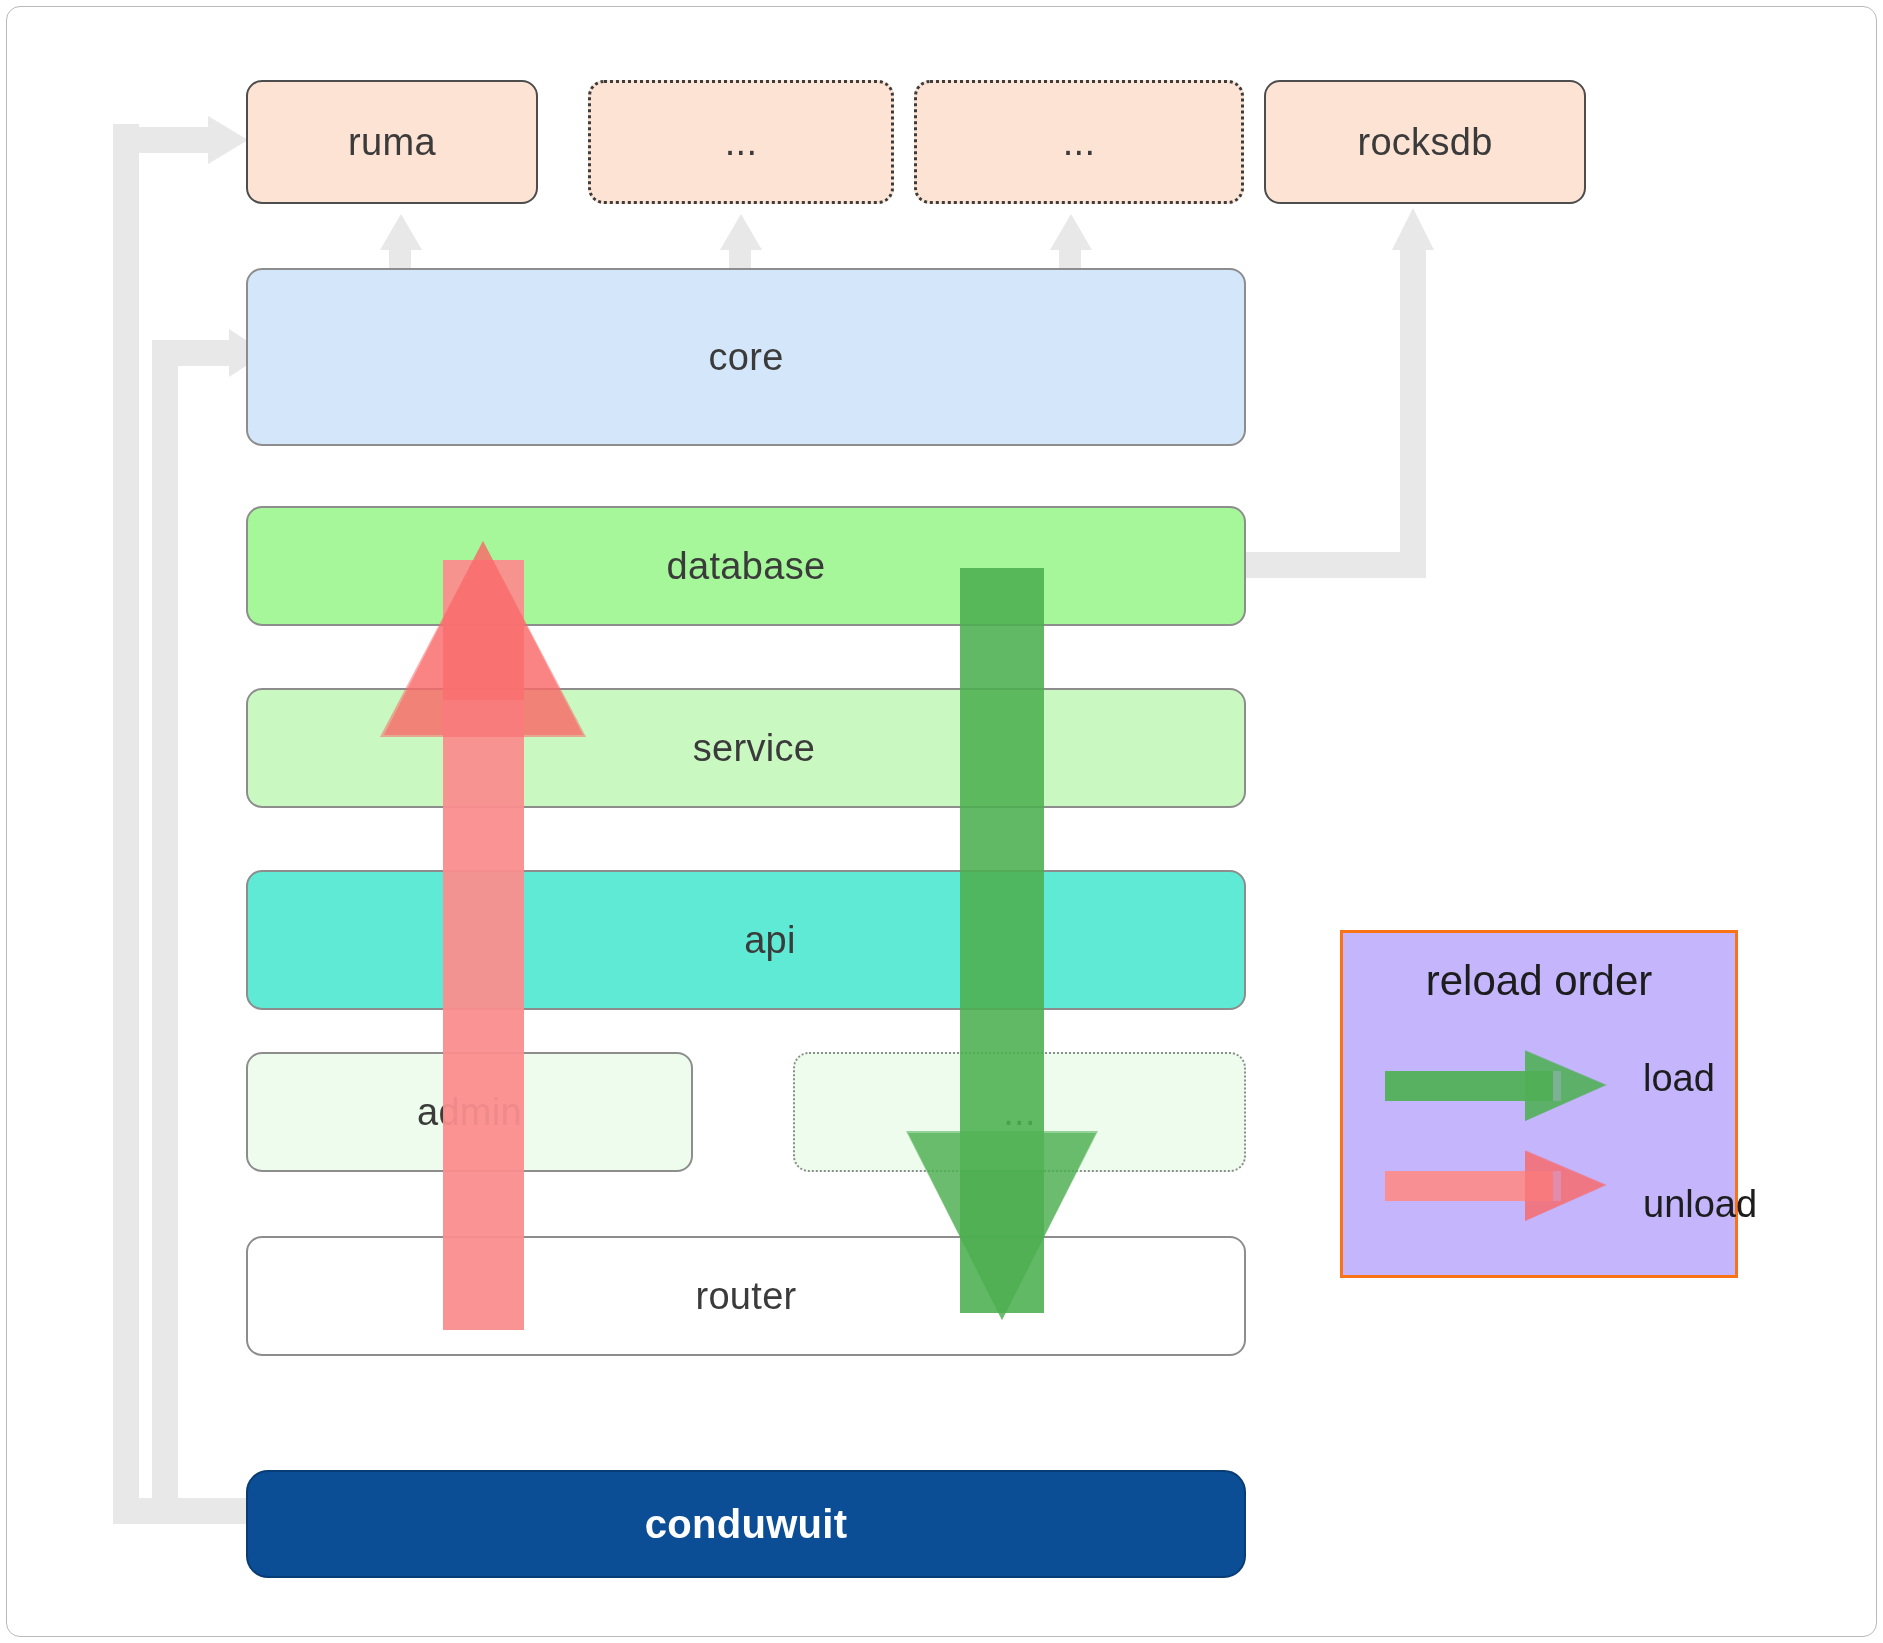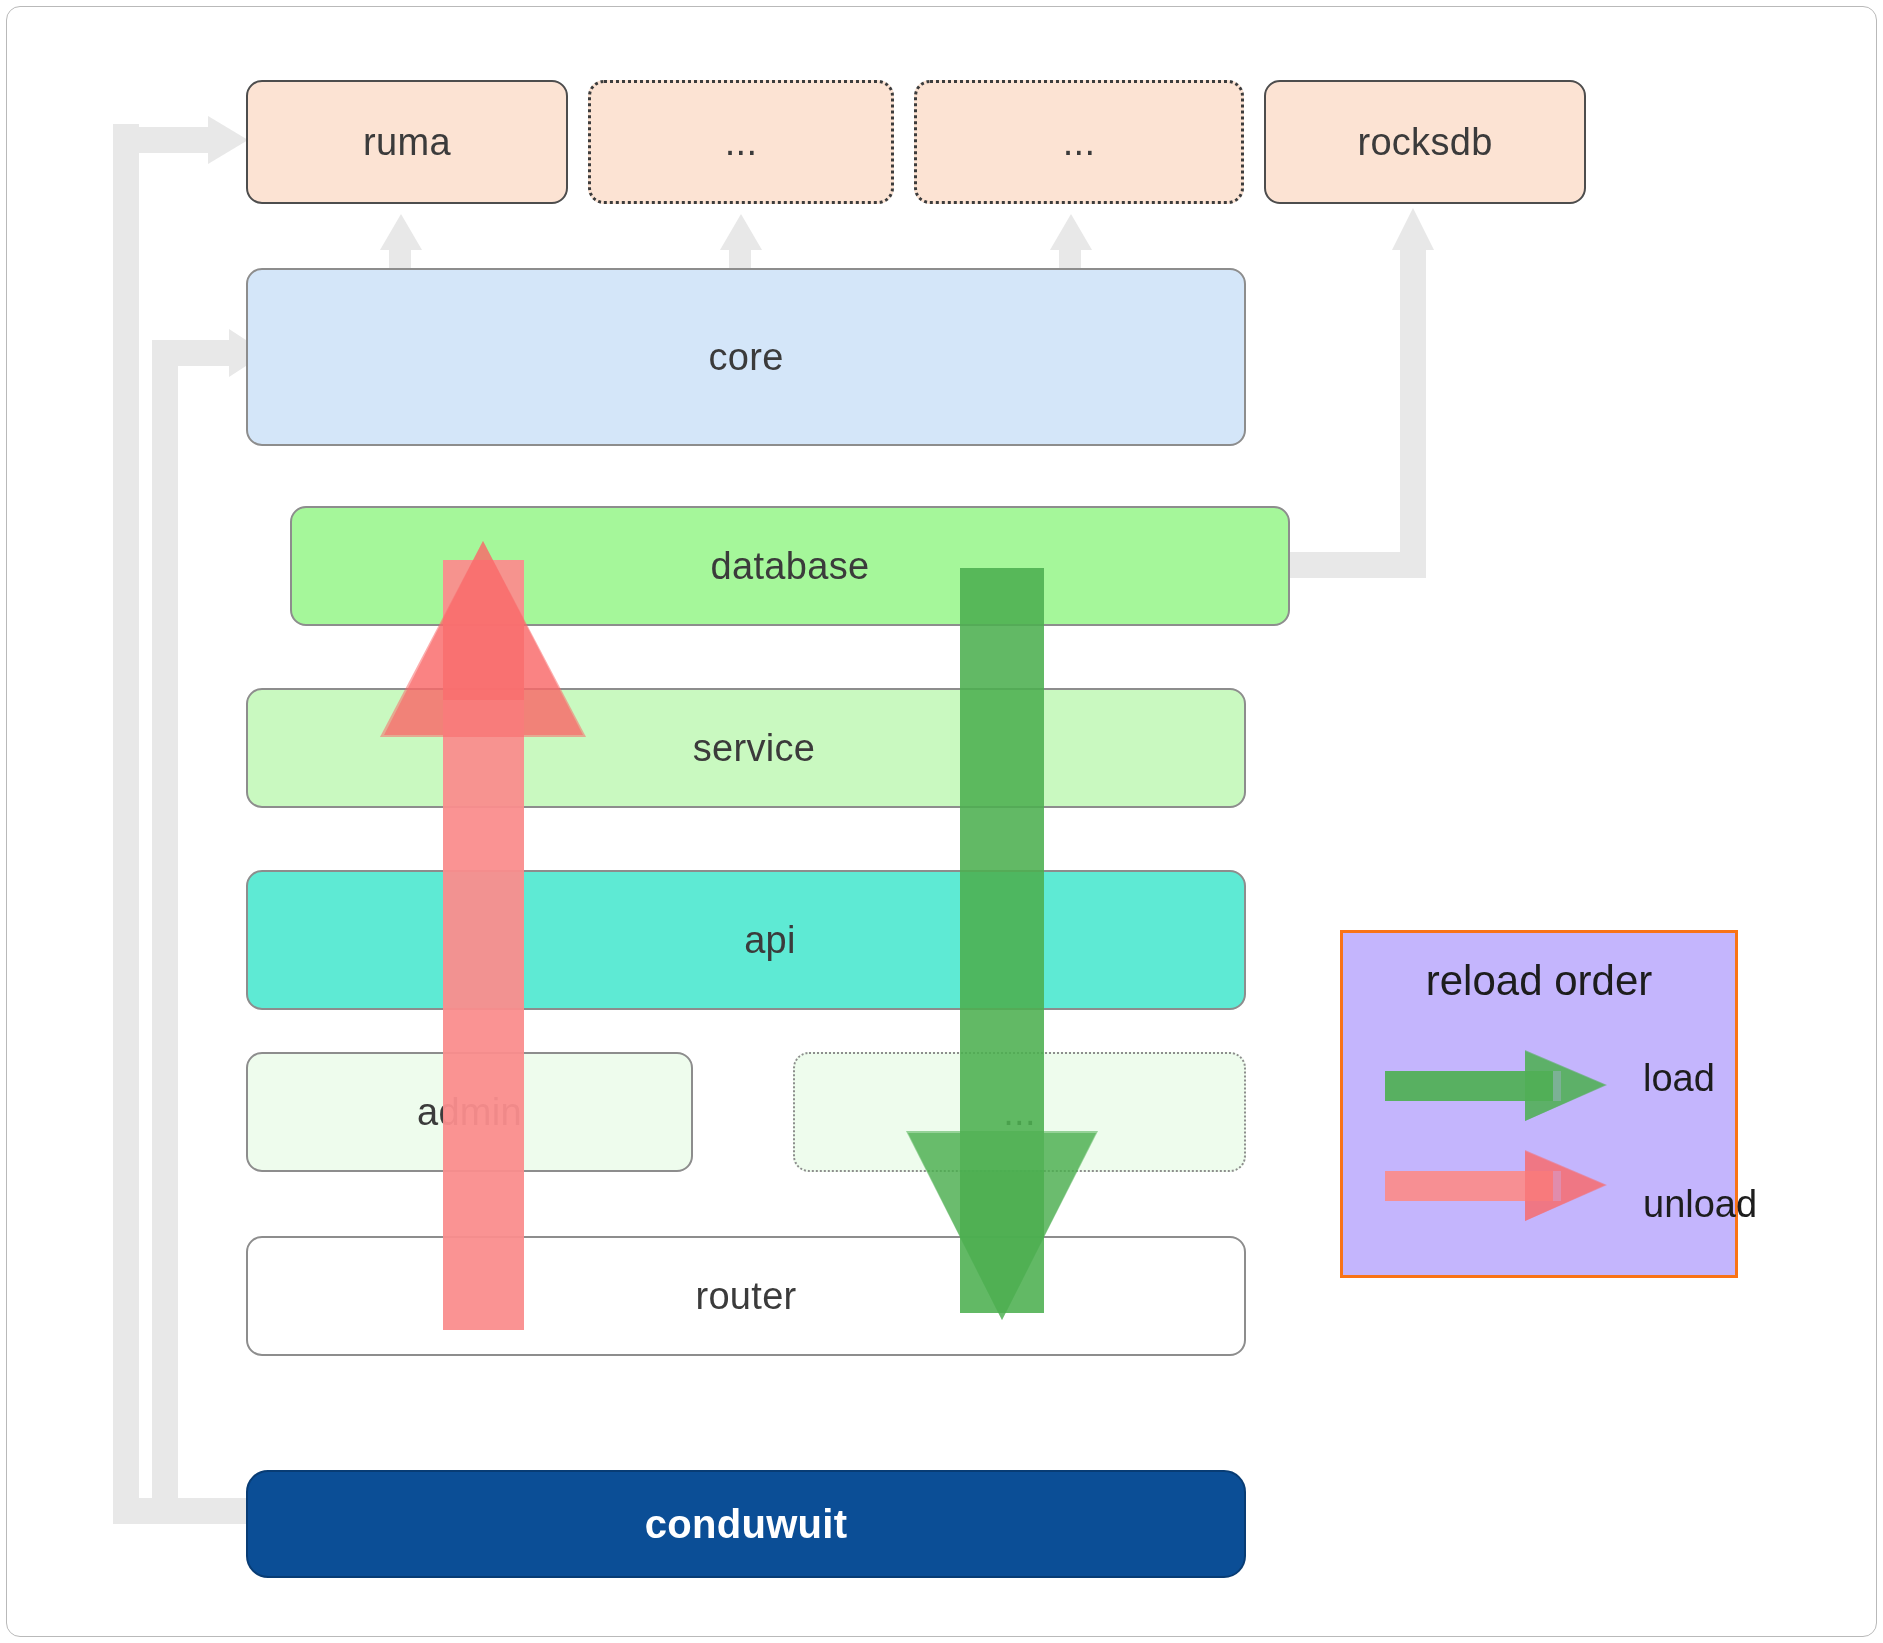--- a/index.html
+++ b/index.html
@@ -151,38 +151,38 @@
 
       <g>
         <rect x="1246" y="552" width="180" height="26"></rect>
         <rect x="1400" y="240" width="26" height="338"></rect>
         <rect x="1400" y="240" width="26" height="40"></rect>
         <polygon points="1392,250 1434,250 1413,208"></polygon>
       </g>
     </g>
   </svg>
 
-  <div class="node dep" style="left:246px; width:322px;text-align:right;">
+  <div class="node dep" style="left:246px; width:292px;text-align:right;">
     <span class="label">ruma</span>
   </div>
   <div class="node dep dotted" style="left:588px; width:306px;">
     <span class="label">...</span>
   </div>
   <div class="node dep dotted" style="left:914px; width:330px;">
     <span class="label">...</span>
   </div>
   <div class="node layer" style="top:268px; height:178px; background:#d4e6f9;">
     <span class="label">core</span>
   </div>
 
   <div class="node dep" style="left:1264px; width:322px;">
     <span class="label">rocksdb</span>
   </div>
 
-  <div class="node layer" style="top:506px; height:120px; background:#a5f79a;margin-left:44px;">
+  <div class="node layer" style="top:506px; height:120px; background:#a5f79a;">
     <span class="label">database</span>
   </div>
 
   <div class="node layer" style="top:688px; height:120px; background:#c9f9c0;padding-left:16px;">
     <span class="label">service</span>
   </div>
 
   <div class="node layer" style="top:870px; height:140px; background:#5eead4;padding-left:48px;">
     <span class="label">api</span>
   </div>

